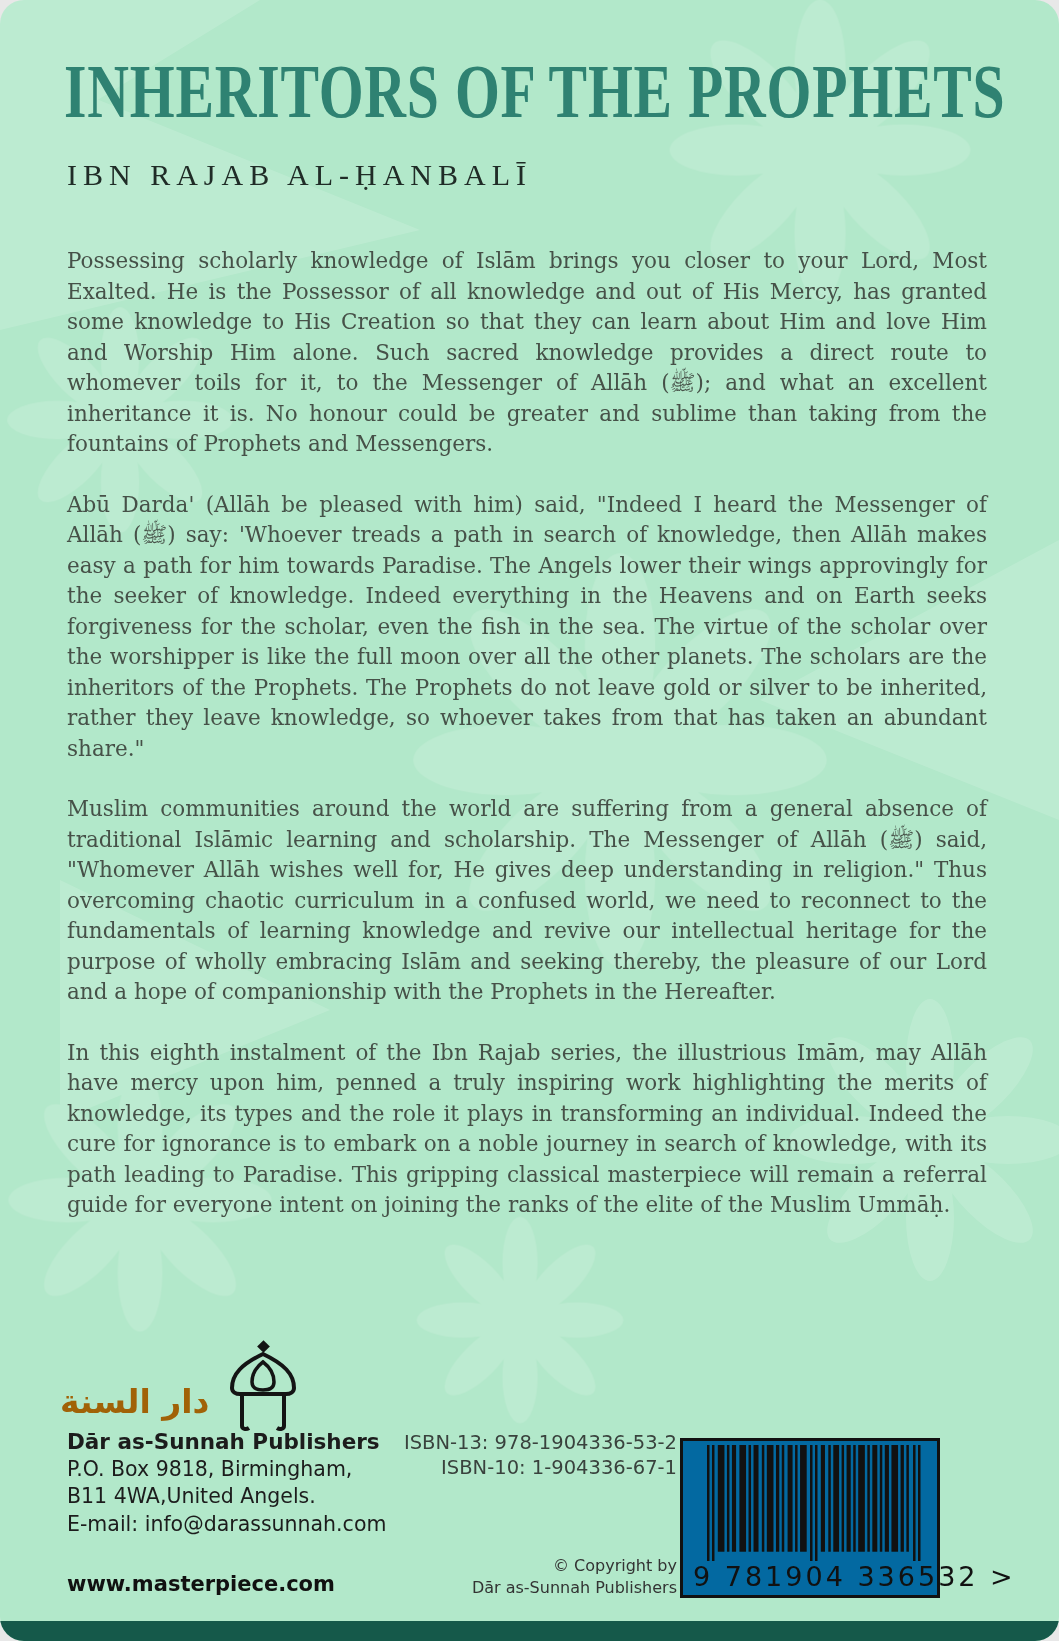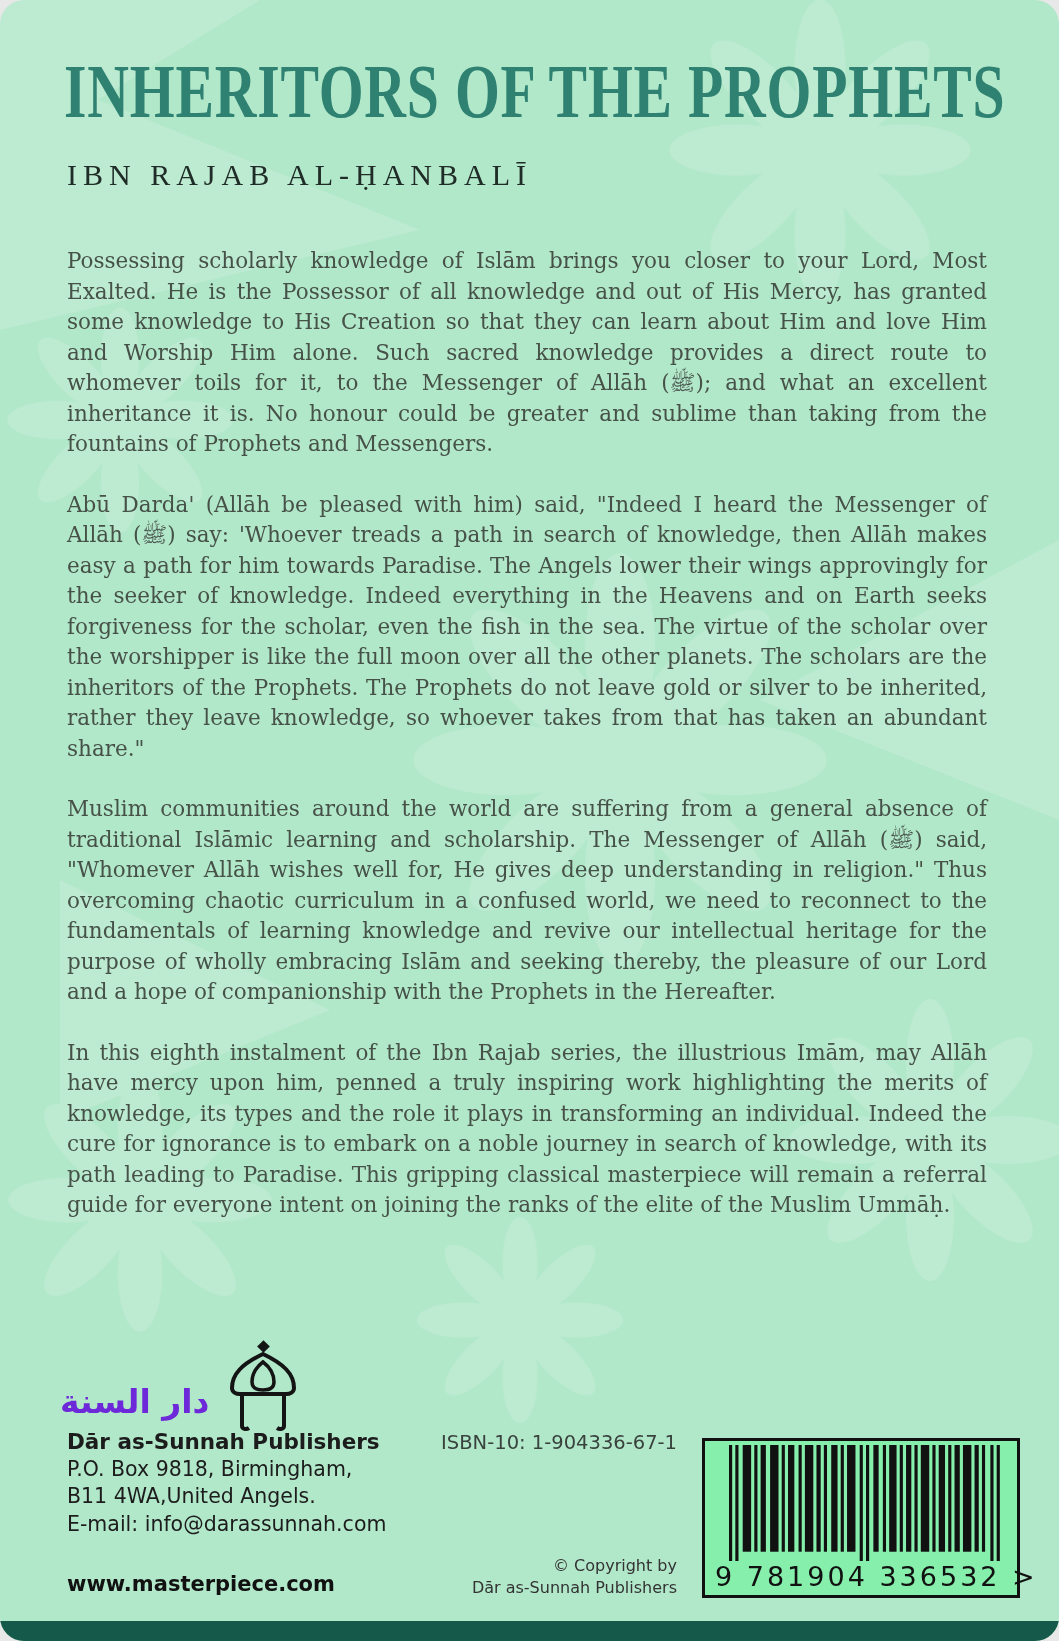--- a/index.html
+++ b/index.html
@@ -30,21 +30,21 @@
     position:absolute; left:67px; top:246px; width:920px;
     font-size:21.5px; line-height:30.5px; color:#465148;
     text-align:justify;
   }
   .body-text p { margin:0 0 30px 0; }
 
   
   .logo {
     position:absolute; left:60px; top:1340px;
     display:flex; align-items:flex-end; gap:10px;
-    color:#6d28d9;
+    color:#a16207;
     justify-content:space-between;
   }
   .logo .arabic {
     font-family:"DejaVu Sans",sans-serif;
     font-size:33px; font-weight:bold; line-height:1;
     padding-bottom:14px;
   }
   .publisher-block {
     position:absolute; left:67px; top:1428px;
     font-family:"DejaVu Sans","Liberation Sans",sans-serif;
@@ -62,23 +62,23 @@
     font-family:"DejaVu Sans","Liberation Sans",sans-serif;
     font-size:19.5px; line-height:25px; color:#39423d;
   }
   .copyright-block {
     position:absolute; left:395px; top:1555px; width:282px;
     text-align:right;
     font-family:"DejaVu Sans","Liberation Sans",sans-serif;
     font-size:16px; line-height:22px; color:#333;
   }
   .barcode-box {
-    position:absolute; left:702px; top:1438px;
-    width:318px; height:160px;
-    background:#86efac; border:3px solid #111; box-sizing:border-box;
+    position:absolute; left:680px; top:1438px;
+    width:260px; height:160px;
+    background:#0369a1; border:3px solid #111; box-sizing:border-box;
     display:flex; flex-direction:column;
   }
   .barcode-bars { flex:1 1 auto; margin:4px 14px 0 24px; }
   .barcode-digits {
     font-family:"DejaVu Sans","Liberation Sans",sans-serif;
     font-size:27px; color:#111; letter-spacing:3px;
     padding:0 6px 3px 10px; white-space:nowrap;
   }
   .bottom-strip {
     position:absolute; left:0; bottom:0; width:100%; height:20px;
@@ -145,20 +145,21 @@
   <div class="publisher-block">
     <div class="pub-name">Dār as-Sunnah Publishers</div>
     <div>P.O. Box 9818, Birmingham,</div>
     <div>B11 4WA,United Angels.</div>
     <div>E-mail: info@darassunnah.com</div>
   </div>
 
   <div class="website">www.masterpiece.com</div>
 
   <div class="isbn-block">
+    <div>ISBN-13: 978-1904336-53-2</div>
     <div>ISBN-10: 1-904336-67-1</div>
   </div>
 
   <div class="copyright-block">
     <div>© Copyright by</div>
     <div>Dār as-Sunnah Publishers</div>
   </div>
 
   <div class="barcode-box">
     <svg class="barcode-bars" viewBox="0 0 260 100" preserveAspectRatio="none" xmlns="http://www.w3.org/2000/svg">

